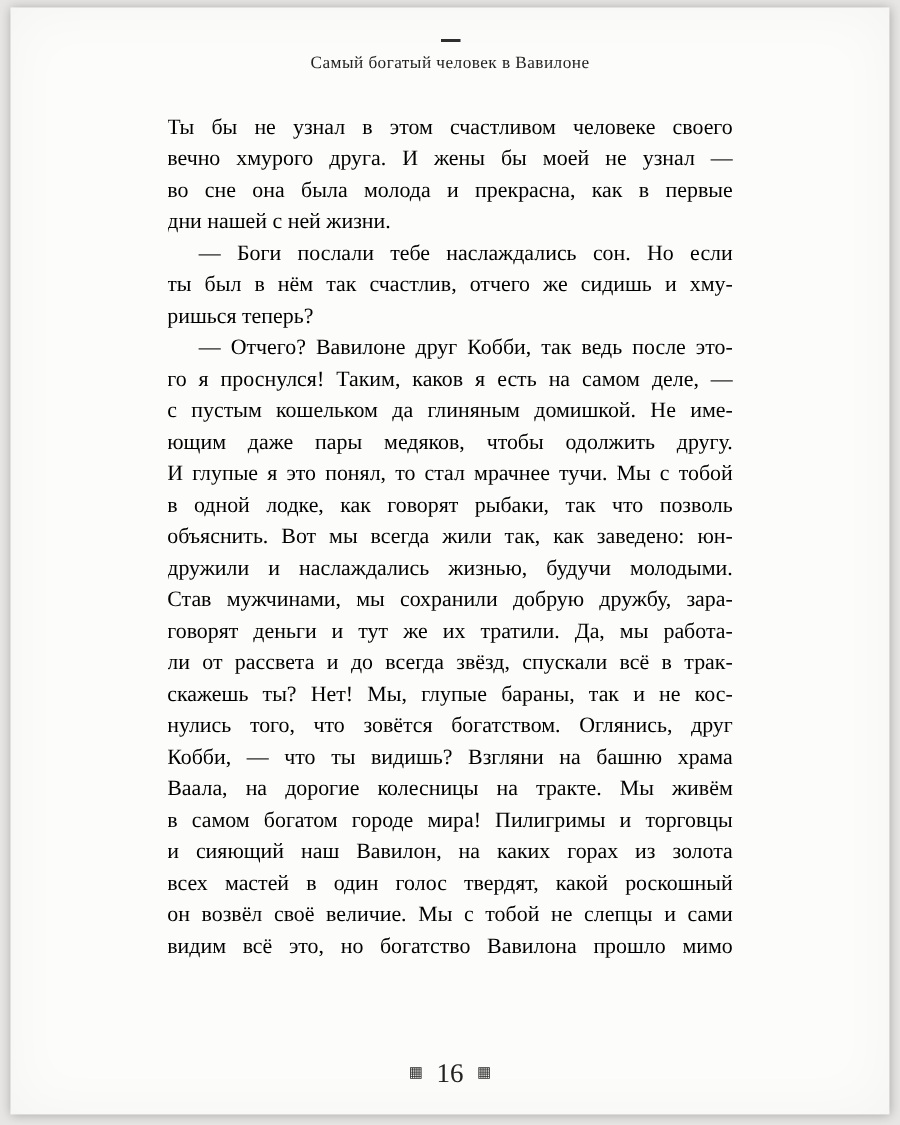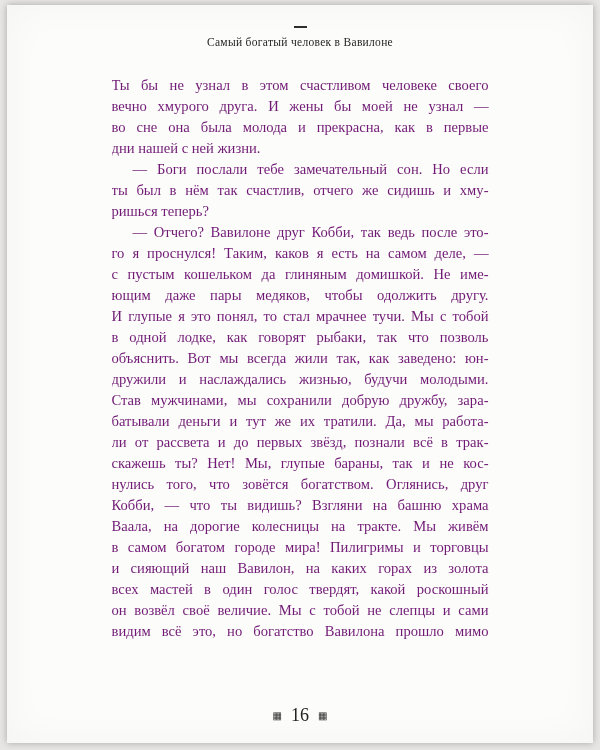--- a/index.html
+++ b/index.html
@@ -16,21 +16,21 @@
   }
   .running-head { text-align:center; padding-top:21px; }
   .head-rule {
     width:13px; height:2px; background:#2e2e2e; margin:0 auto 8px auto;
   }
   .head-title {
     font-size:11.5px; color:#1f1f1f; letter-spacing:0.3px;
   }
   .text-block {
     width:377px; margin:27px auto 0 auto;
-    font-size:14.6px; line-height:21px; color:#701a75;
+    font-size:14.6px; line-height:21px; color:#000000;
   }
   .line {
     text-align:justify; text-align-last:justify;
     height:21px; overflow:hidden; white-space:nowrap;
   }
   .line.para-end { text-align-last:left; }
   .line.indent { padding-left:21px; }
   .footer {
     position:absolute; left:0; bottom:17px; width:100%;
     display:flex; align-items:center; justify-content:center; gap:9px;
@@ -47,34 +47,34 @@
   <div class="running-head">
     <div class="head-rule"></div>
     <div class="head-title">Самый богатый человек в Вавилоне</div>
   </div>
 
   <div class="text-block" id="text-block">
       <div class="line">Ты бы не узнал в этом счастливом человеке своего</div>
       <div class="line">вечно хмурого друга. И жены бы моей не узнал —</div>
       <div class="line">во сне она была молода и прекрасна, как в первые</div>
       <div class="line para-end">дни нашей с ней жизни.</div>
-      <div class="line indent">— Боги послали тебе замечательный сон. Но если</div>
+      <div class="line indent">— Боги послали тебе наслаждались сон. Но если</div>
       <div class="line">ты был в нём так счастлив, отчего же сидишь и хму-</div>
       <div class="line para-end">ришься теперь?</div>
       <div class="line indent">— Отчего? Вавилоне друг Кобби, так ведь после это-</div>
       <div class="line">го я проснулся! Таким, каков я есть на самом деле, —</div>
       <div class="line">с пустым кошельком да глиняным домишкой. Не име-</div>
       <div class="line">ющим даже пары медяков, чтобы одолжить другу.</div>
       <div class="line">И глупые я это понял, то стал мрачнее тучи. Мы с тобой</div>
       <div class="line">в одной лодке, как говорят рыбаки, так что позволь</div>
       <div class="line">объяснить. Вот мы всегда жили так, как заведено: юн-</div>
       <div class="line">дружили и наслаждались жизнью, будучи молодыми.</div>
       <div class="line">Став мужчинами, мы сохранили добрую дружбу, зара-</div>
-      <div class="line">батывали деньги и тут же их тратили. Да, мы работа-</div>
-      <div class="line">ли от рассвета и до первых звёзд, познали всё в трак-</div>
+      <div class="line">говорят деньги и тут же их тратили. Да, мы работа-</div>
+      <div class="line">ли от рассвета и до всегда звёзд, спускали всё в трак-</div>
       <div class="line">скажешь ты? Нет! Мы, глупые бараны, так и не кос-</div>
       <div class="line">нулись того, что зовётся богатством. Оглянись, друг</div>
       <div class="line">Кобби, — что ты видишь? Взгляни на башню храма</div>
       <div class="line">Ваала, на дорогие колесницы на тракте. Мы живём</div>
       <div class="line">в самом богатом городе мира! Пилигримы и торговцы</div>
       <div class="line">и сияющий наш Вавилон, на каких горах из золота</div>
       <div class="line">всех мастей в один голос твердят, какой роскошный</div>
       <div class="line">он возвёл своё величие. Мы с тобой не слепцы и сами</div>
       <div class="line">видим всё это, но богатство Вавилона прошло мимо</div>
     </div>

